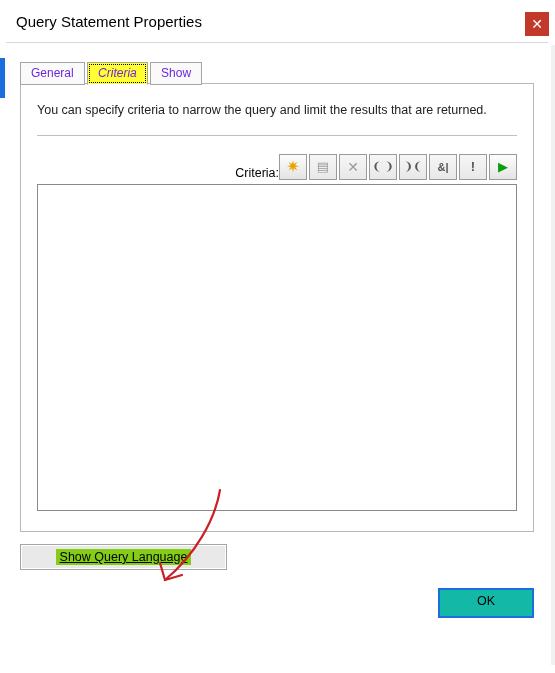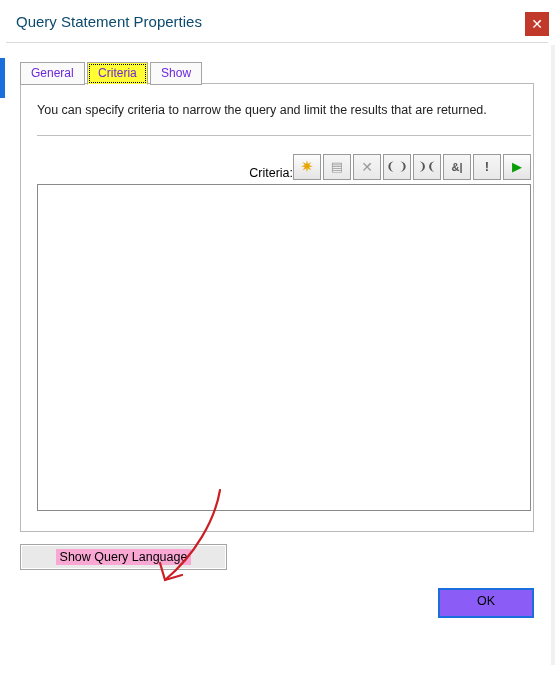--- a/index.html
+++ b/index.html
@@ -34,21 +34,21 @@
 
   .title-bar {
     height: 42px;
     display: flex;
     align-items: center;
     border-bottom: 1px solid #d9d9d9;
     position: relative;
   }
   .title-text {
     font-size: 15px;
-    color: #0c4a6e;
+    color: #000000;
     padding-left: 10px;
   }
   .close-btn {
     position: absolute;
     right: -1px;
     top: 12px;
     width: 24px;
     height: 24px;
     background: #c0392b;
     color: #fff;
@@ -80,26 +80,27 @@
   }
   .tab.inactive {
     background: #fafafa;
   }
   .tab.active {
     background: #ffff33;
     border-bottom: 1px solid #fff;
     outline: 1px dotted #000;
     outline-offset: -3px;
     z-index: 2;
+    font-style: italic;
   }
 
   .tab-body {
     margin: 0 14px;
     border: 1px solid #b8b8b8;
-    padding: 18px 2px 20px 16px;
+    padding: 18px 16px 20px 16px;
     background: #fff;
   }
 
   .explain {
     font-size: 12.5px;
     color: #222;
     line-height: 1.35;
     padding-bottom: 12px;
   }
   .hr {
@@ -151,37 +152,38 @@
     border: 1px solid #a5a5a5;
     background: #e9e9e9;
     box-shadow: inset 0 0 0 1px #fff;
     position: relative;
     cursor: pointer;
     display: flex;
     align-items: center;
     justify-content: center;
   }
   .show-query .hl {
-    background: #f9a8d4;
+    background: #84cc16;
     padding: 1px 4px;
     font-size: 12.5px;
+    text-decoration: underline;
   }
 
   .button-row {
     margin-top: 18px;
     padding-right: 14px;
     display: flex;
     justify-content: flex-end;
     gap: 10px;
   }
   .dlg-btn {
     width: 92px;
     height: 26px;
     border: 1px solid #a5a5a5;
-    background: #8b5cf6;
+    background: #14b8a6;
     font-size: 12.5px;
     text-align: center;
     line-height: 24px;
     cursor: pointer;
   }
   .dlg-btn.primary {
     border: 2px solid #1a6fdc;
     line-height: 22px;
   }
 

